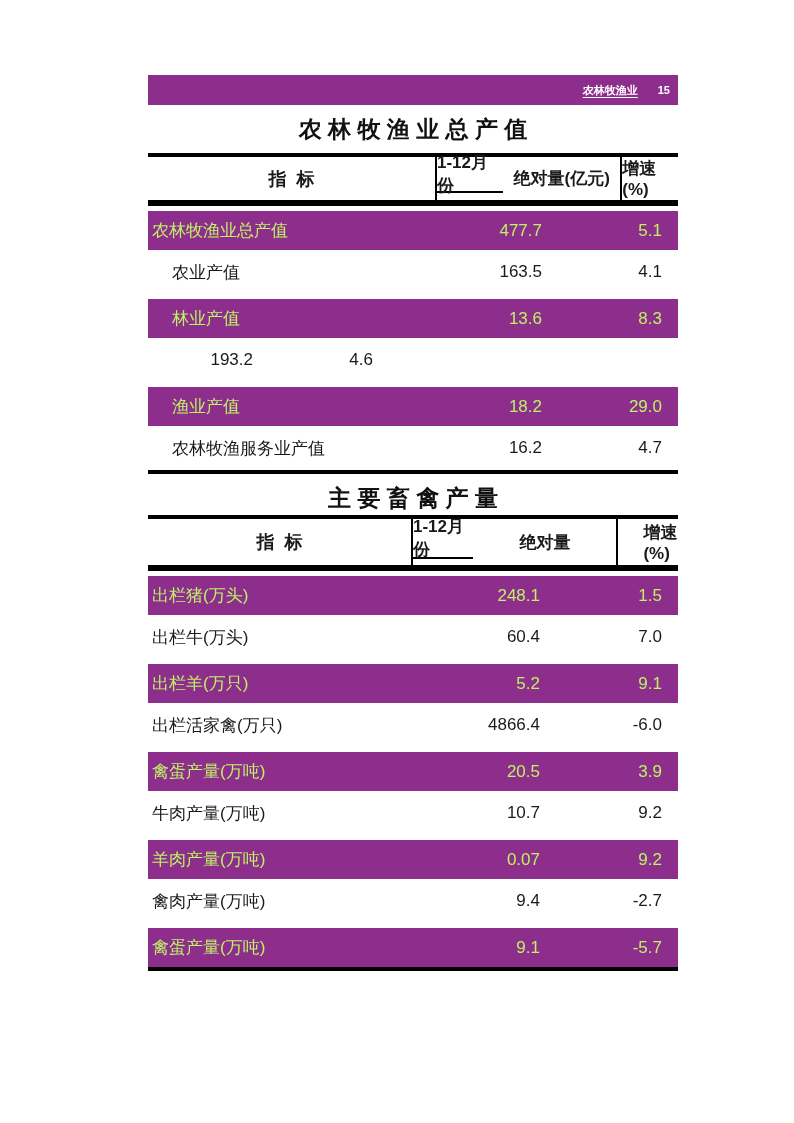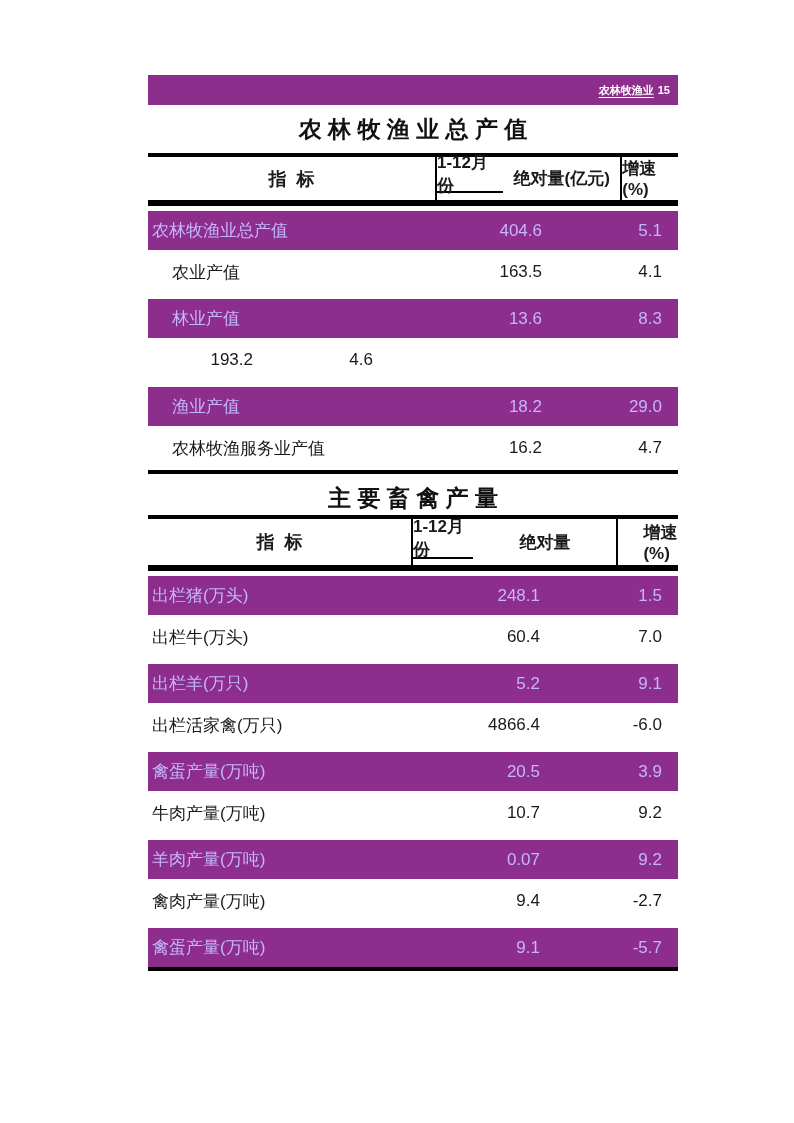--- a/index.html
+++ b/index.html
@@ -6,21 +6,21 @@
   html,body { width:794px; height:1123px; background:#fff;
               font-family:"Liberation Sans", sans-serif; color:#1a1a1a; }
   .page { position:relative; width:794px; height:1123px; background:#fff; overflow:hidden; }
   .content { position:absolute; left:148px; top:0; width:530px; }
 
   
   .header-bar { margin-top:75px; height:30px; background:var(--accent,#8E2E8C);
                 display:flex; align-items:center; justify-content:flex-end;
                 padding-right:8px; color:#fff; font-size:11px; font-weight:bold; }
   .header-bar .section { text-decoration:underline; text-underline-offset:3px; }
-  .header-bar .pagenum { margin-left:4px; text-decoration:none; }
+  .header-bar .pagenum { margin-left:20px; text-decoration:none; }
 
   .page-title { margin-top:8px; height:32px; line-height:32px; text-align:center;
                 font-size:23px; font-weight:bold; color:#111; white-space:pre; }
 
   
   .stat-table { border-top:4px solid #000; border-bottom:4px solid #000; }
   #table1 { margin-top:8px; }
   #table2 { margin-top:1px; }
 
   .thead { display:flex; border-bottom:6px solid #000; }
@@ -39,21 +39,21 @@
   #table2 .th-cols { height:46px;gap:25px; }
   .th-abs { display:flex; align-items:center; justify-content:center;
             font-weight:bold; font-size:17px; border-right:2px solid #000; }
   #table1 .th-abs { width:119px; }
   #table2 .th-abs { width:145px; }
   .th-growth { flex:1; display:flex; align-items:center; justify-content:center;
                font-weight:bold; font-size:17px; }
 
   
   .row { height:44px; display:flex; align-items:center; font-size:17px; }
-  .row.hl { background:var(--accent,#8E2E8C); color:#c4b5fd; border-top:5px solid #fff; }
+  .row.hl { background:var(--accent,#8E2E8C); color:#bef264; border-top:5px solid #fff; }
   .c-label { flex:1; padding-left:4px; white-space:nowrap; }
   .c-label.indent { padding-left:24px; }
   .c-abs { text-align:right; }
   #table1 .c-abs { width:121px; padding-right:16px; }
   #table2 .c-abs { width:147px; padding-right:20px; }
   .c-growth { text-align:right; }
   #table1 .c-growth { width:120px; padding-right:16px; }
   #table2 .c-growth { width:118px; padding-right:16px; }
 </style>
 </head>
@@ -76,21 +76,21 @@
           <div class="th-period">1-12月份</div>
           <div class="th-cols">
             <div class="th-abs">绝对量(亿元)</div>
             <div class="th-growth">增速(%)</div>
           </div>
         </div>
       </div>
       <div class="tbody">
           <div class="row hl">
             <div class="c-label">农林牧渔业总产值</div>
-            <div class="c-abs">404.6</div>
+            <div class="c-abs">477.7</div>
             <div class="c-growth">5.1</div>
           </div>
           <div class="row">
             <div class="c-label indent">农业产值</div>
             <div class="c-abs">163.5</div>
             <div class="c-growth">4.1</div>
           </div>
           <div class="row hl">
             <div class="c-label indent">林业产值</div>
             <div class="c-abs">13.6</div>

